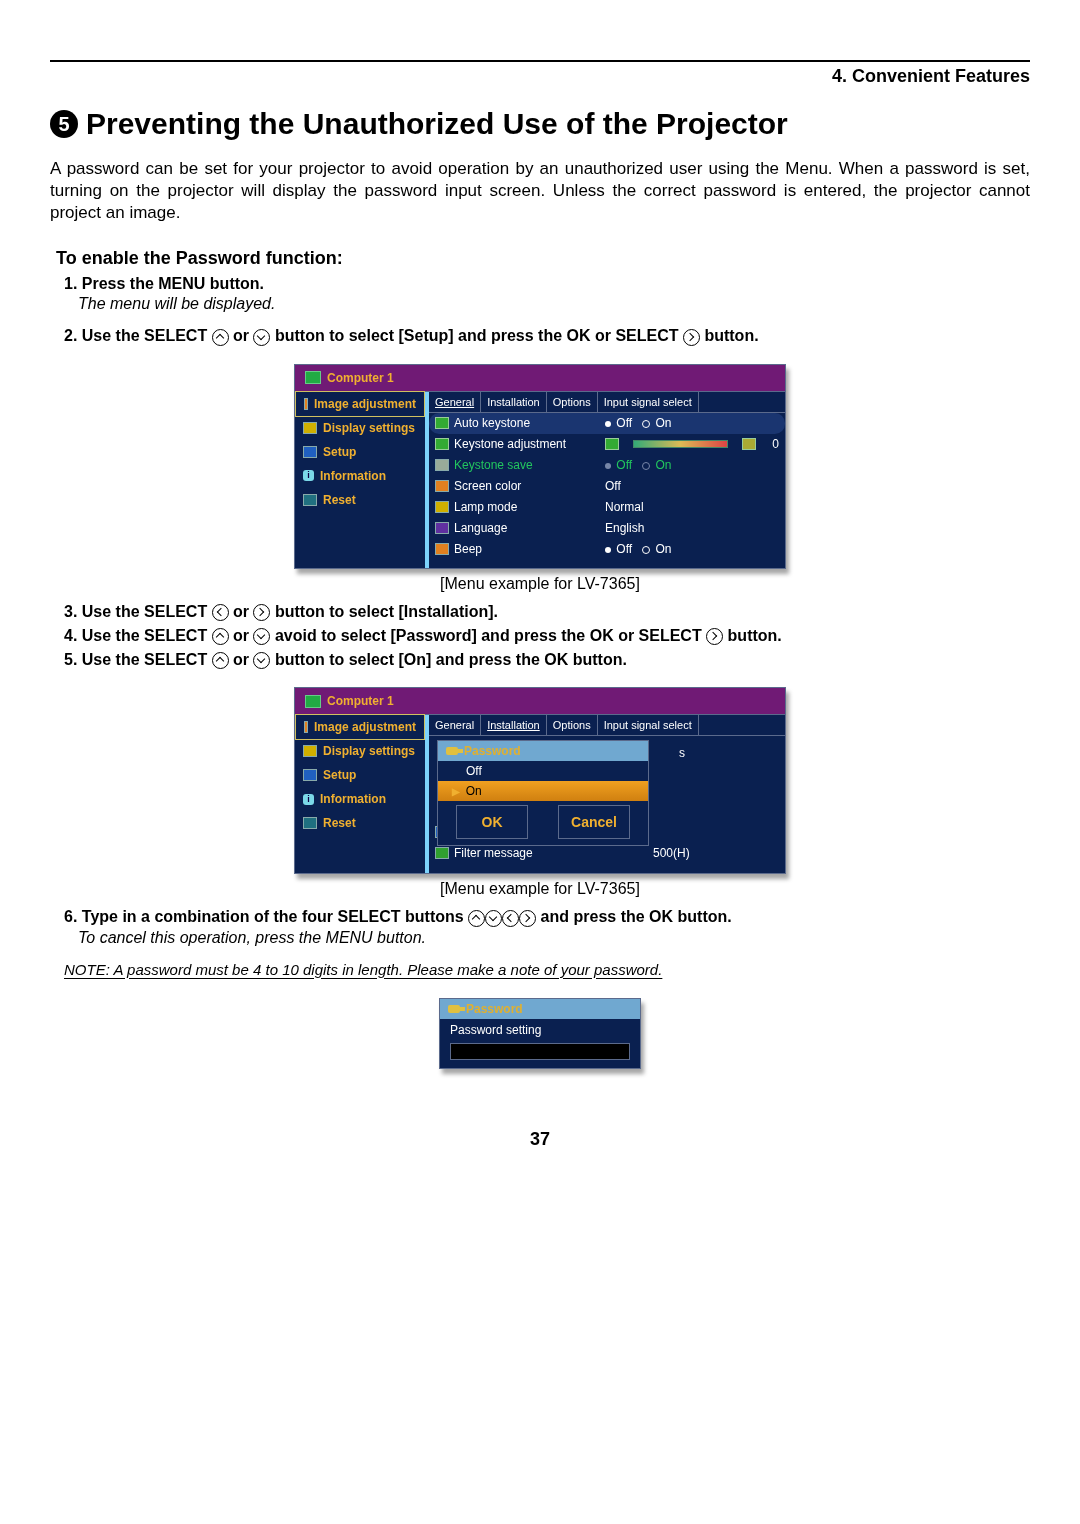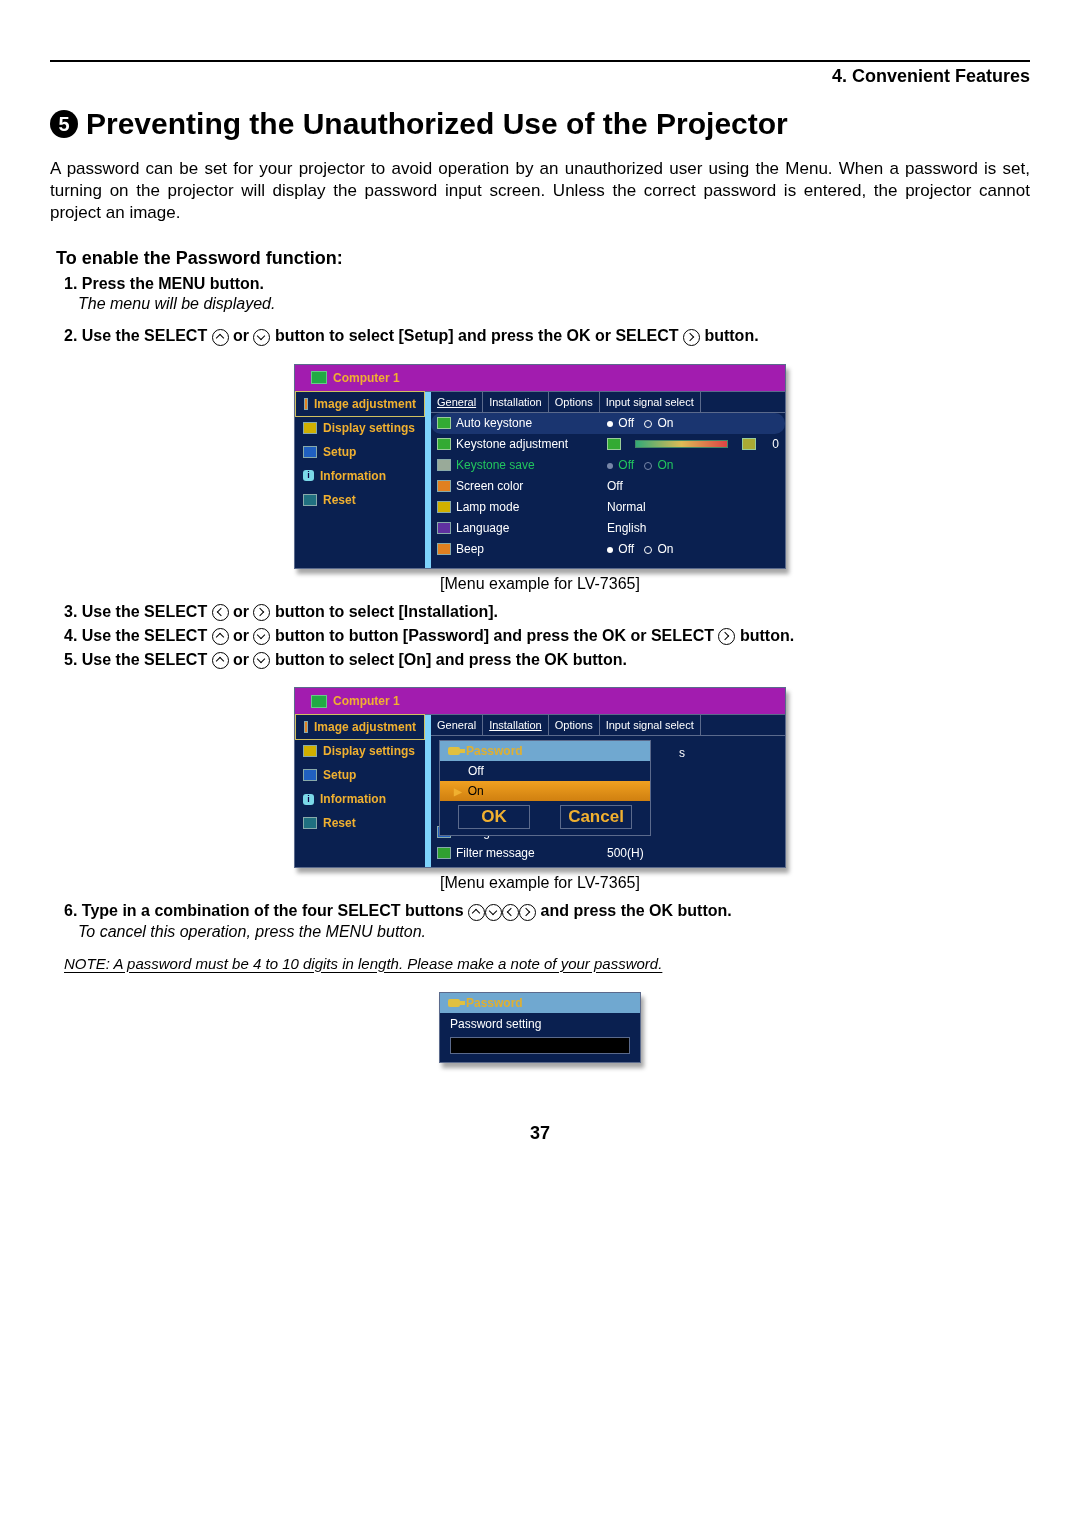--- a/index.html
+++ b/index.html
@@ -112,34 +112,34 @@
 
   
   .osd {
     width: 490px;
     background: #0a2050;
     border: 1px solid #5b6a8c;
     font-size: 12px;
     color: #fff;
   }
   .osd-title {
-    background: #a21caf;
+    background: #701a75;
     color: #f0b030;
     font-weight: bold;
-    padding: 6px 16px;
+    padding: 6px 10px;
     border-bottom: 1px solid #5b6a8c;
     display: flex;
     align-items: center;
     gap: 6px;
   }
   .shadowed { filter: drop-shadow(3px 5px 2px rgba(0,0,0,0.35)); }
   .osd-body { display: flex; }
   .osd-side {
     width: 130px;
-    border-right: 6px solid #7dd3fc;
+    border-right: 4px solid #7dd3fc;
   }
   .side-item {
     padding: 5px 8px;
     color: #f0b030;
     font-weight: bold;
     display: flex;
     align-items: center;
     gap: 6px;
     white-space: nowrap;
   }
@@ -238,22 +238,22 @@
     justify-content: center;
     gap: 30px;
     padding: 4px 0 6px 0;
   }
   .pbtn {
     width: 70px;
     text-align: center;
     border: 1px solid #5b6a8c;
     color: #f0b030;
     font-weight: bold;
-    font-size: 17px;
-    padding: 1px 0;
+    font-size: 14px;
+    padding: 8px 0;
   }
   .pbtn.cancel { color:#f0b030; }
   .little-arrow { color:#f0b030; font-weight:bold; font-size:10px; }
   .osd-main-rel { position: relative; }
 
   
   .pwdbox {
     width: 200px;
     background: #0a2050;
     border: 1px solid #5b6a8c;
@@ -415,21 +415,21 @@
         </div>
       </div>
     </div>
     <div class="caption">[Menu example for LV-7365]</div>
   </div>
 
   <div class="step">
     <b><span>3.  Use the SELECT </span><span class="arrow left"></span><span> or </span><span class="arrow right"></span><span> button to select [Installation].</span></b>
   </div>
   <div class="step">
-    <b><span>4.  Use the SELECT </span><span class="arrow up"></span><span> or </span><span class="arrow down"></span><span> button to button  [Password] and press the OK or SELECT </span><span class="arrow right"></span><span> button.</span></b>
+    <b><span>4.  Use the SELECT </span><span class="arrow up"></span><span> or </span><span class="arrow down"></span><span> avoid to select  [Password] and press the OK or SELECT </span><span class="arrow right"></span><span> button.</span></b>
   </div>
   <div class="step" style="margin-bottom:10px;">
     <b><span>5.  Use the SELECT </span><span class="arrow up"></span><span> or </span><span class="arrow down"></span><span> button to select [On] and press the OK button.</span></b>
   </div>
 
   <div class="menu-wrap">
     <div class="osd shadowed">
       <div class="osd-title">
         <span class="source-icon"></span>
         <span>Computer 1</span>
@@ -469,21 +469,21 @@
             <span>s</span>
           </div>
           <div style="height:58px;"></div>
           <div class="opt-row">
             <span class="opt-label">
                 <span class="tiny-icon ti-blue"></span>
                 <span>No signal screen</span>
               </span>
             <span class="opt-val">Blue</span>
           </div>
-          <div class="opt-row" style="padding-bottom:6px;">
+          <div class="opt-row" style="padding-bottom:12px;gap:48px;">
             <span class="opt-label">
                 <span class="tiny-icon ti-green"></span>
                 <span>Filter message</span>
               </span>
             <span class="opt-val">500(H)</span>
           </div>
 
           <div class="popup">
             <div class="popup-title">
               <span class="key-icon"></span>

